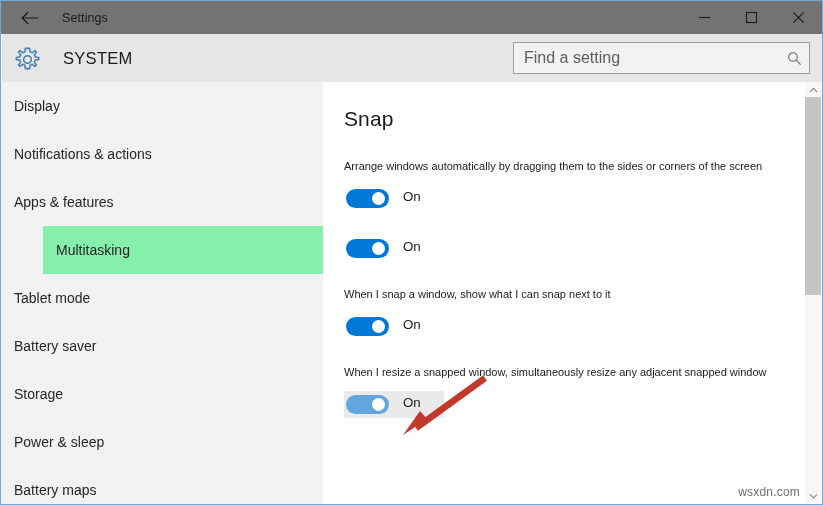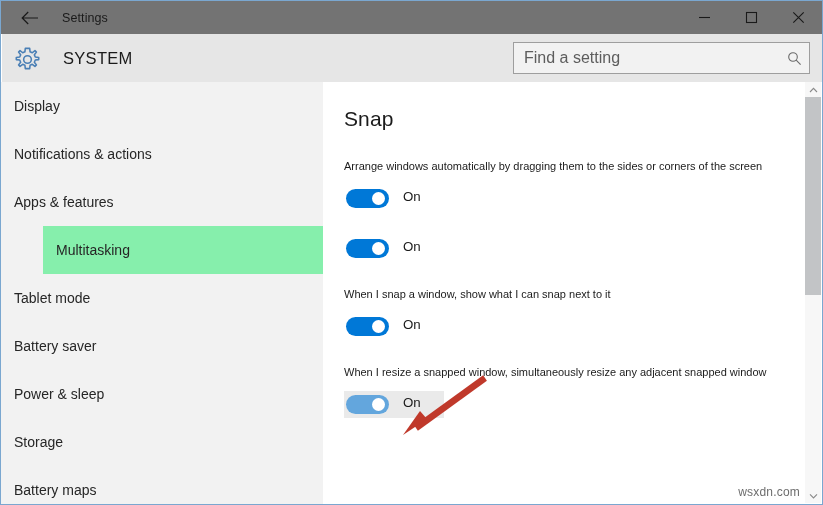--- a/index.html
+++ b/index.html
@@ -347,24 +347,24 @@
     <div class="nav-item selected">
       <span>Multitasking</span>
     </div>
     <div class="nav-item">
       <span>Tablet mode</span>
     </div>
     <div class="nav-item">
       <span>Battery saver</span>
     </div>
     <div class="nav-item">
+      <span>Storage</span>
+    </div>
+    <div class="nav-item">
       <span>Power &amp; sleep</span>
-    </div>
-    <div class="nav-item">
-      <span>Storage</span>
     </div>
     <div class="nav-item">
       <span>Battery maps</span>
     </div>
   </div>
 
   <div class="content">
     <div class="content-inner">
       <div class="section-title">Snap</div>
 

